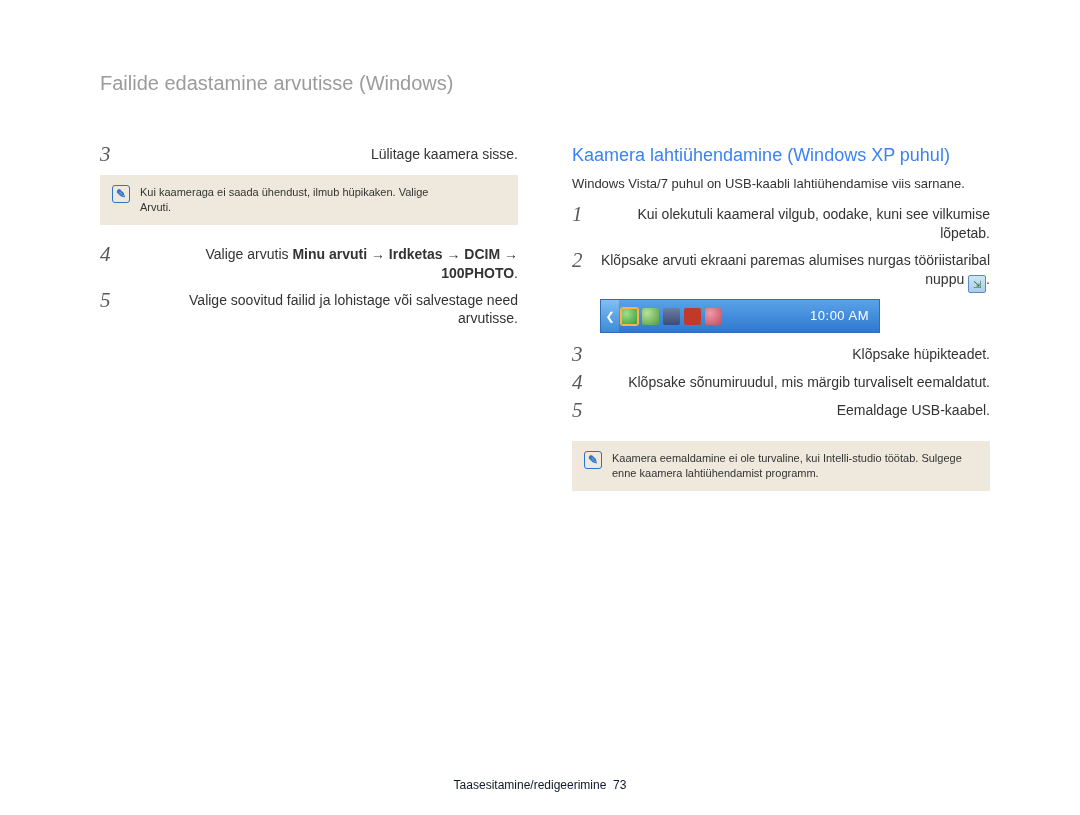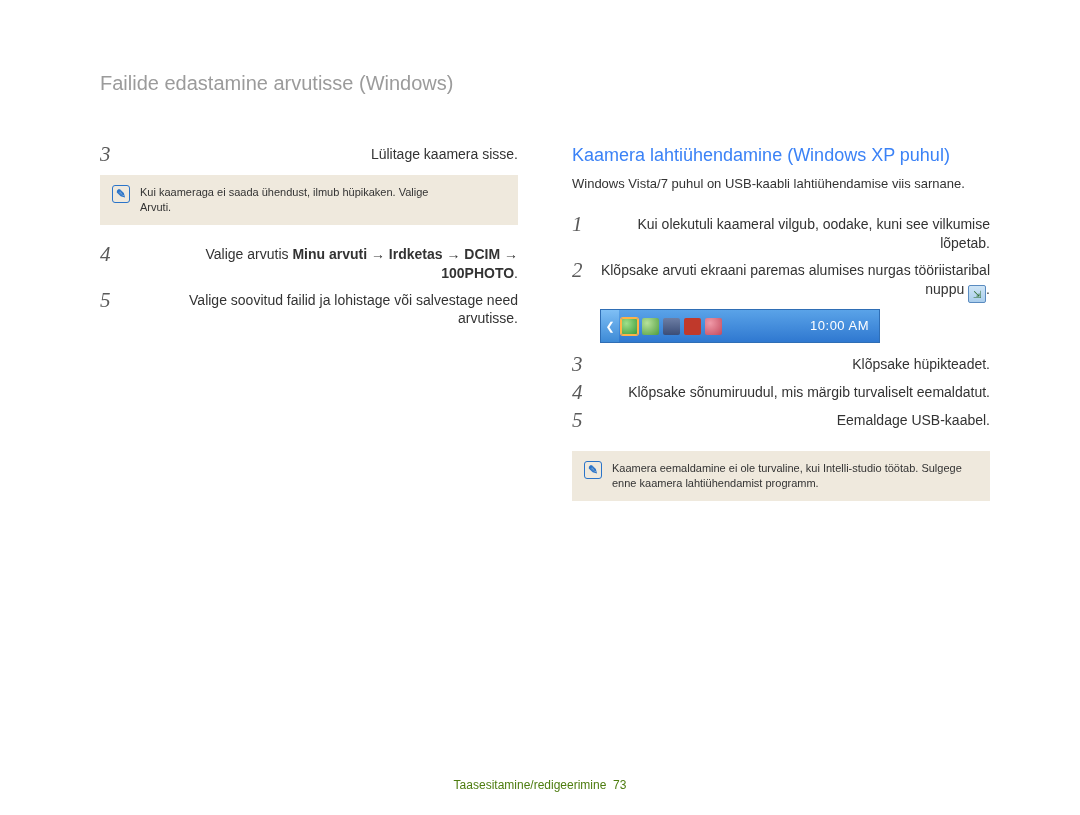--- a/index.html
+++ b/index.html
@@ -28,21 +28,21 @@
     min-width: 0;
   }
   .section-heading {
     color: #3b82f6;
     font-size: 18px;
     font-weight: 400;
     margin-bottom: 8px;
   }
   .sub-intro {
     font-size: 13px;
-    margin-bottom: 20px;
+    margin-bottom: 10px;
   }
   .step {
     display: flex;
     align-items: flex-start;
     margin-bottom: 6px;
   }
   .step-num {
     font-family: Georgia, "Times New Roman", serif;
     font-style: italic;
     font-size: 21px;
@@ -139,21 +139,21 @@
     vertical-align: -4px;
     background: linear-gradient(#cfe5f6, #aacdec);
     font-size: 10px; color: #2c6b2c;
   }
   .footer {
     position: absolute;
     bottom: 22px;
     left: 0; right: 0;
     text-align: center;
     font-size: 12px;
-    color: #4d7c0f;
+    color: #0f172a;
   }
 </style>
 </head>
 <body>
 
 <div class="page-header">Failide edastamine arvutisse (Windows)</div>
 
 <div class="columns">
 
   <div class="col">

